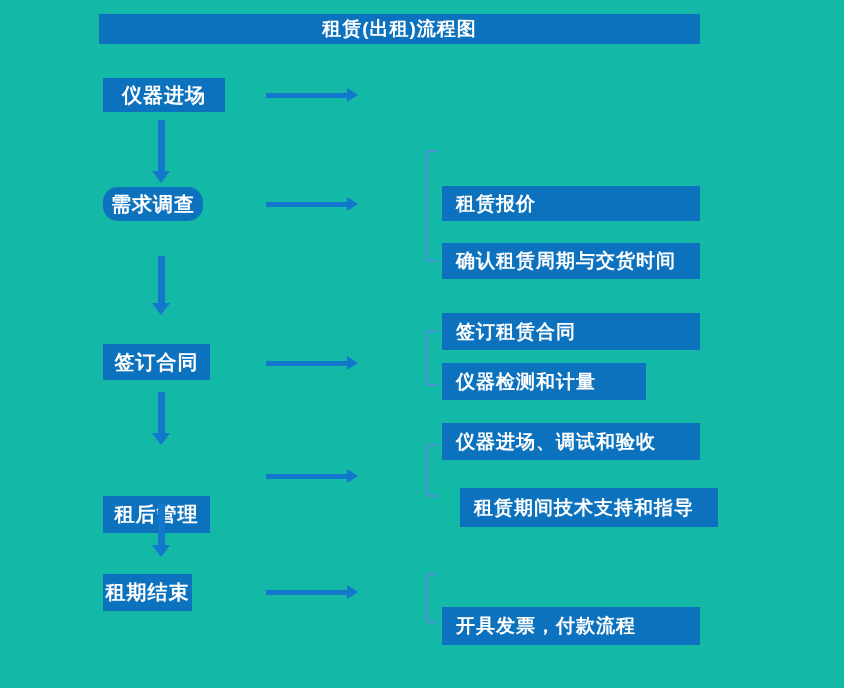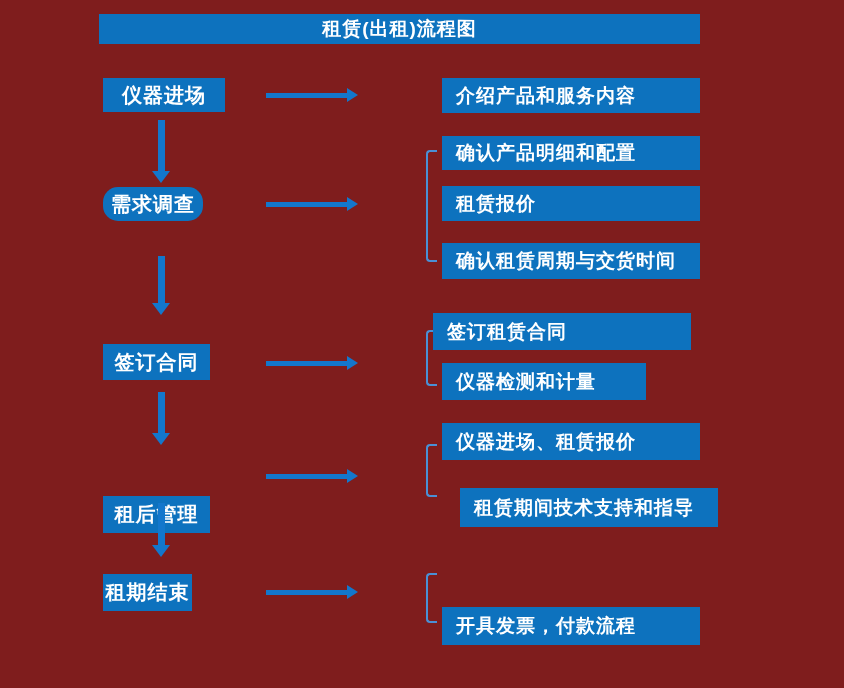--- a/index.html
+++ b/index.html
@@ -1,19 +1,19 @@
 <!DOCTYPE html>
 <html><head>
 <meta charset="utf-8">
 <style>
   html,body{margin:0;padding:0;background:#ffffff;}
   #canvas{
     position:relative;
     width:844px;height:688px;
-    background:#7f1d1d;
+    background:#14b8a6;
     font-family:"Liberation Sans","DejaVu Sans",sans-serif;
     overflow:hidden;
   }
   .box{
     position:absolute;
     background:#0d72be;
     color:#ffffff;
     font-weight:bold;
     display:flex;
     align-items:center;
@@ -118,27 +118,25 @@
   <div class="harrow" style="left:266px;top:585px;width:92px;">
     <div class="shaft" style="width:81px;"></div>
       <div class="head" style="left:81px;"></div>
   </div>
 
   <div class="bracket" style="left:426px;top:150px;height:112px;"></div>
   <div class="bracket" style="left:426px;top:330px;height:56px;"></div>
   <div class="bracket" style="left:426px;top:444px;height:53px;"></div>
   <div class="bracket" style="left:426px;top:573px;height:50px;"></div>
 
-  <div class="box output" style="left:442px;top:78px;width:258px;height:35px;">介绍产品和服务内容</div>
 
-  <div class="box output" style="left:442px;top:136px;width:258px;height:34px;">确认产品明细和配置</div>
   <div class="box output" style="left:442px;top:186px;width:258px;height:35px;">租赁报价</div>
   <div class="box output" style="left:442px;top:243px;width:258px;height:36px;">确认租赁周期与交货时间</div>
 
-  <div class="box output" style="left:433px;top:313px;width:258px;height:37px;">签订租赁合同</div>
+  <div class="box output" style="left:442px;top:313px;width:258px;height:37px;">签订租赁合同</div>
   <div class="box output" style="left:442px;top:363px;width:204px;height:37px;">仪器检测和计量</div>
 
-  <div class="box output" style="left:442px;top:423px;width:258px;height:37px;">仪器进场、租赁报价</div>
+  <div class="box output" style="left:442px;top:423px;width:258px;height:37px;">仪器进场、调试和验收</div>
   <div class="box output" style="left:442px;top:488px;width:258px;height:39px;margin-left:18px;">租赁期间技术支持和指导</div>
 
   <div class="box output" style="left:442px;top:607px;width:258px;height:38px;">开具发票，付款流程</div>
 
 </div>
 
 </body></html>

